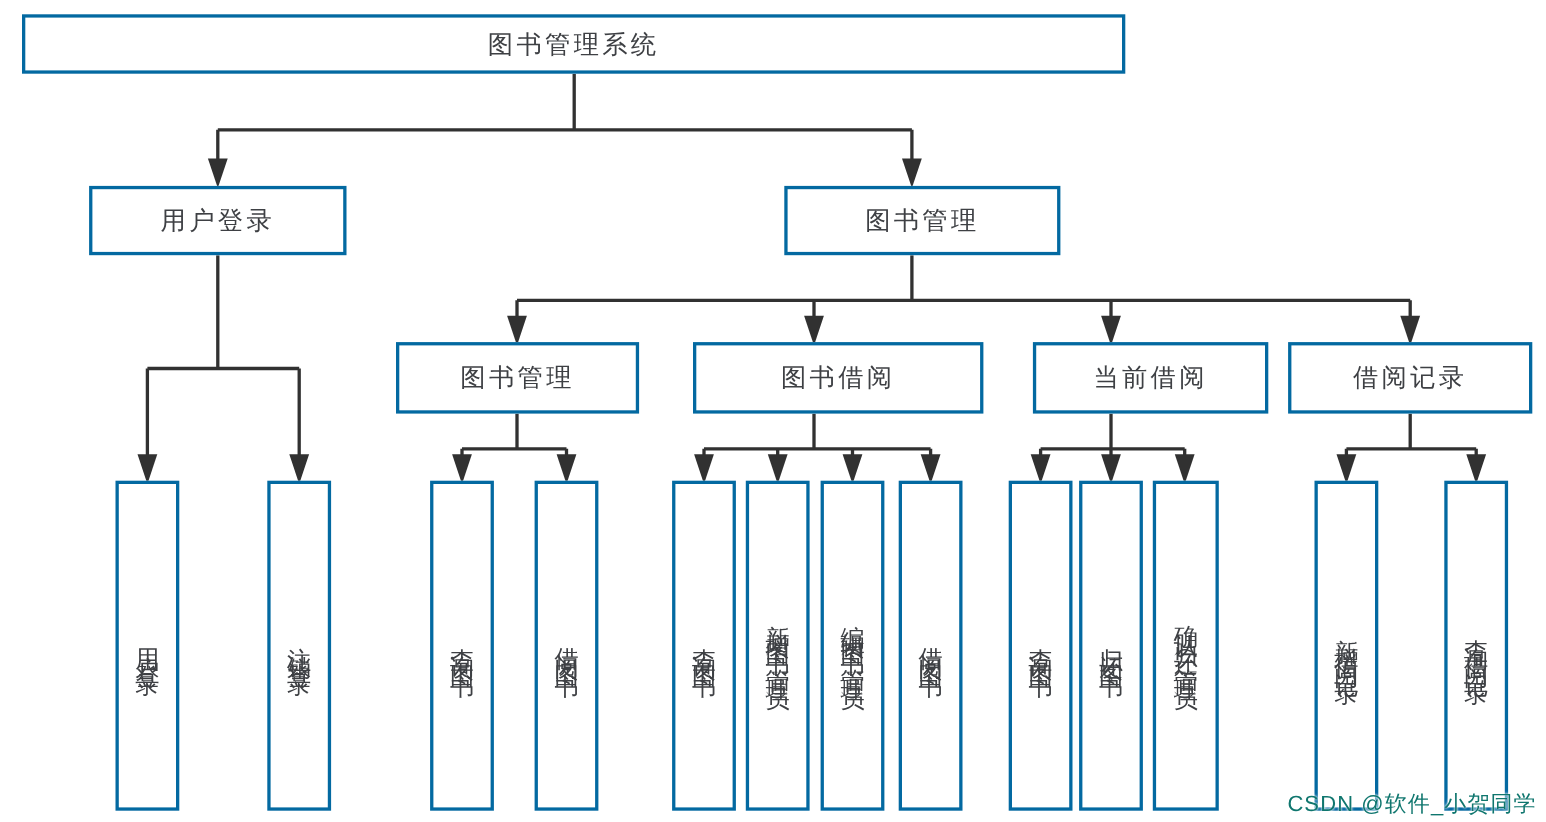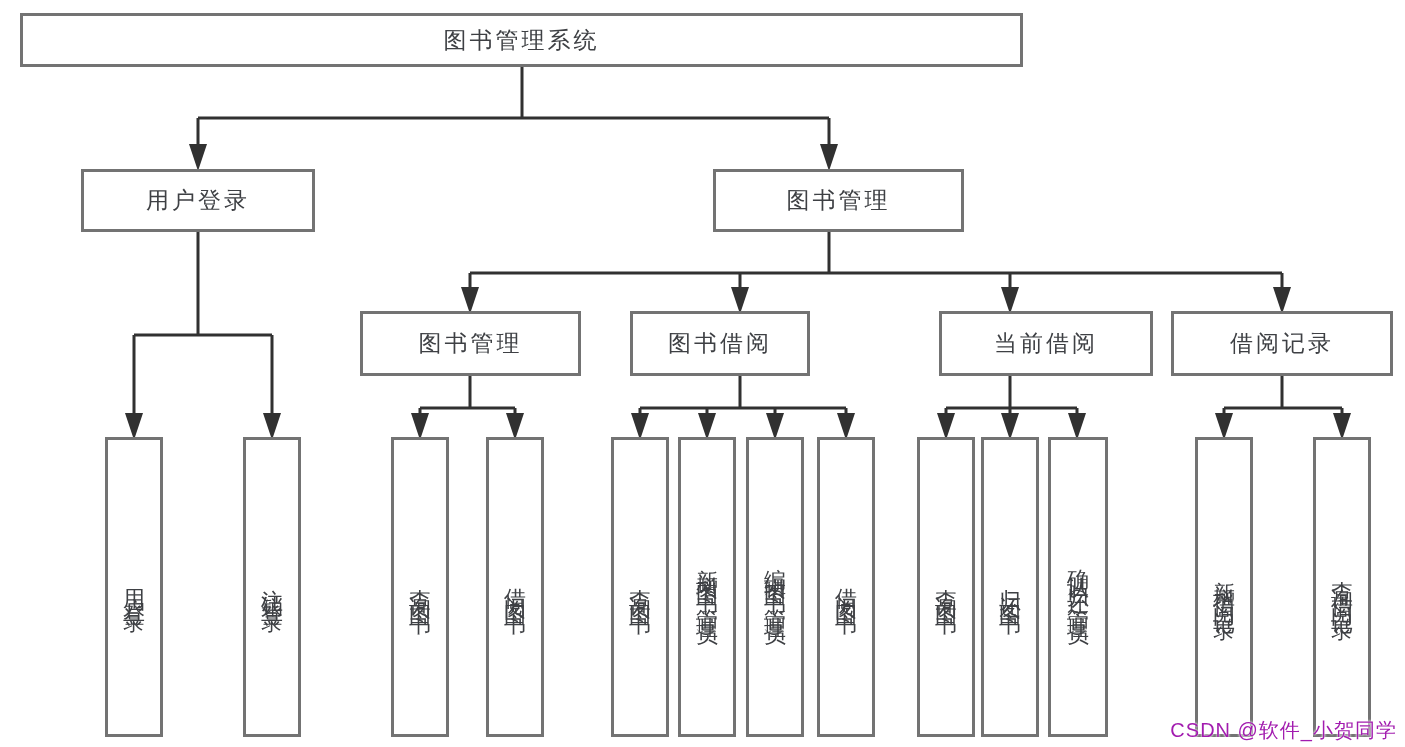--- a/index.html
+++ b/index.html
@@ -2,32 +2,32 @@
 <html><head>
 <meta charset="utf-8">
 <style>
   html,body{margin:0;padding:0;background:#ffffff;}
   .canvas{
     position:relative;width:1405px;height:747px;background:#ffffff;
     font-family:"Liberation Sans","DejaVu Sans",sans-serif;overflow:hidden;
   }
   svg.connectors{position:absolute;left:0;top:0;width:1405px;height:747px;}
   .node{
-    position:absolute;box-sizing:border-box;border:3px solid #737373;background:#ffffff;
+    position:absolute;box-sizing:border-box;border:3px solid #0369a1;background:#ffffff;
     display:flex;align-items:center;justify-content:center;
   }
   .node span{color:#3e4044;}
   .hbox span{font-size:23px;letter-spacing:3px;white-space:nowrap;}
   .vbox span{
     writing-mode:vertical-rl;text-orientation:mixed;
     font-size:22px;letter-spacing:8px;line-height:1;
   }
   .watermark{
     position:absolute;right:8px;bottom:3px;font-size:20px;letter-spacing:1px;
-    color:#a21caf;text-shadow:0 0 3px #ffffff,0 0 2px #ffffff;white-space:nowrap;
+    color:#0f766e;text-shadow:0 0 3px #ffffff,0 0 2px #ffffff;white-space:nowrap;
   }
 </style>
 </head>
 <body>
 
 <div class="canvas">
 
   <svg class="connectors" viewBox="0 0 1405 747" xmlns="http://www.w3.org/2000/svg">
     <path fill="none" stroke="#313131" stroke-width="3" d="
       M522 67 V118
@@ -93,21 +93,21 @@
   <div class="node hbox" style="left:81px;top:169px;width:234px;height:63px;">
     <span>用户登录</span>
   </div>
   <div class="node hbox" style="left:713px;top:169px;width:251px;height:63px;">
     <span>图书管理</span>
   </div>
 
   <div class="node hbox" style="left:360px;top:311px;width:221px;height:65px;">
     <span>图书管理</span>
   </div>
-  <div class="node hbox" style="left:630px;top:311px;width:180px;height:65px;">
+  <div class="node hbox" style="left:630px;top:311px;width:264px;height:65px;">
     <span>图书借阅</span>
   </div>
   <div class="node hbox" style="left:903px;top:311px;width:214px;height:65px;margin-left:36px;">
     <span>当前借阅</span>
   </div>
   <div class="node hbox" style="left:1171px;top:311px;width:222px;height:65px;">
     <span>借阅记录</span>
   </div>
 
   <div class="node vbox" style="left:105px;top:437px;width:58px;height:300px;">

